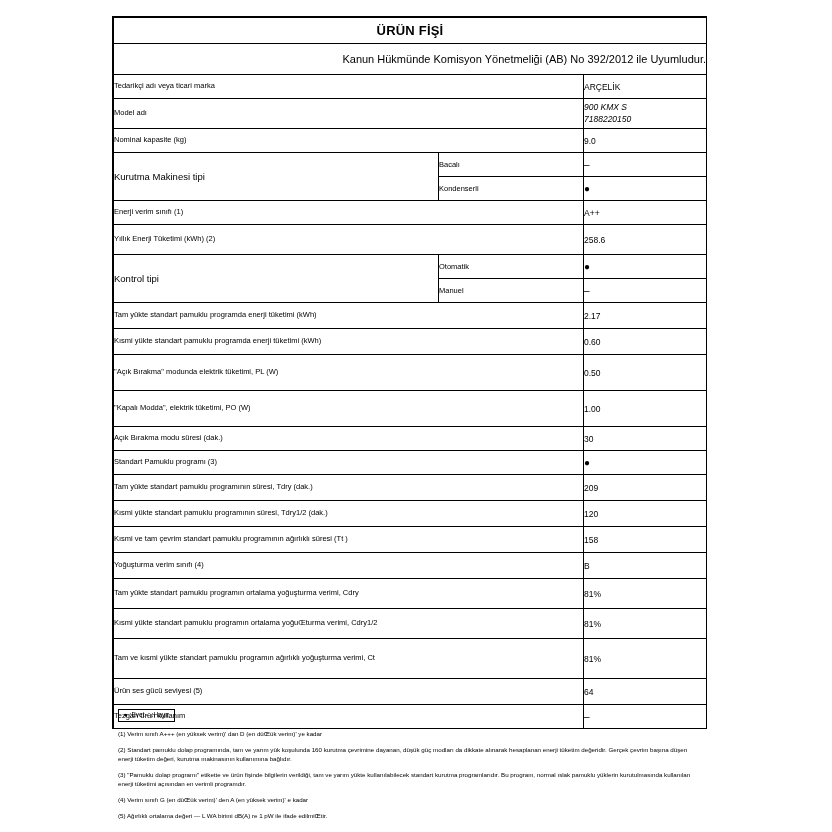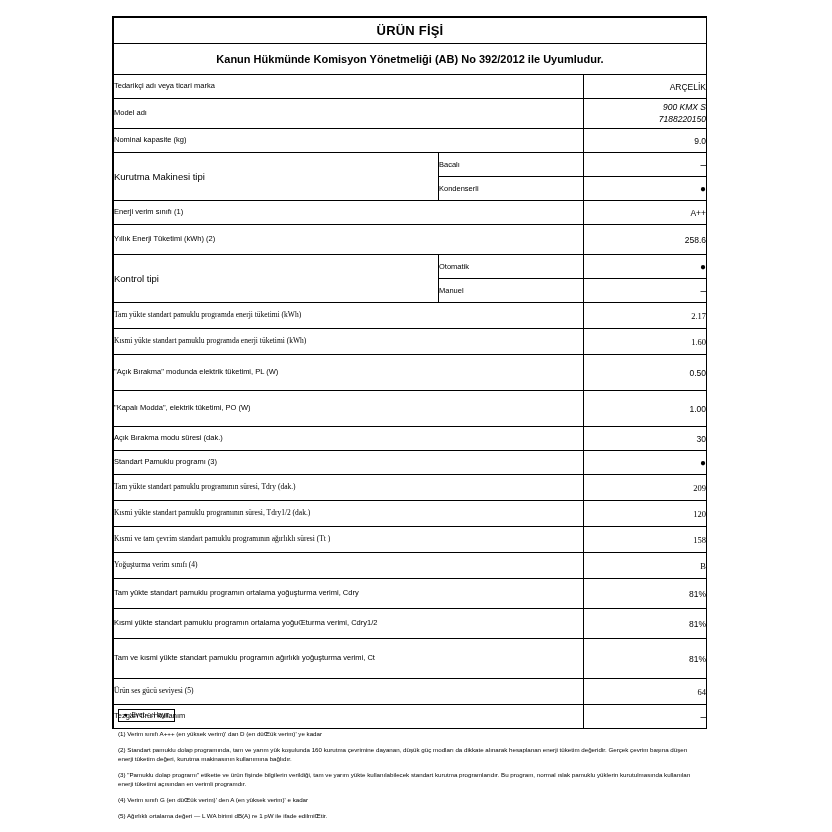--- a/index.html
+++ b/index.html
@@ -41,54 +41,54 @@
     vertical-align: middle;
   }
   .title-cell {
     text-align: center;
     font-weight: bold;
     font-size: 13px;
     height: 25px;
     letter-spacing: 0.2px;
   }
   .subtitle-cell {
-    text-align: center;
-    font-weight: bold;
+    text-align: right;
+    font-weight: normal;
     font-size: 11px;
     height: 30px;
   }
   .lbl {
     font-size: 7.5px;
     padding: 4px 6px;
     line-height: 1.35;
   }
   .mid {
     font-size: 7.5px;
     text-align: left;
     padding: 3px 4px;
   }
   .val {
     font-size: 8.5px;
-    text-align: right;
+    text-align: left;
     padding: 3px 4px;
   }
   .big-lbl {
     font-size: 9.5px;
     padding: 4px 6px;
   }
   .dot {
     font-size: 10px;
     line-height: 1;
   }
   .dash {
     font-size: 10px;
     line-height: 1;
   }
   .r-h24 { height: 24px; }
-  .r-h26 { height: 26px; font-family: Liberation Serif, serif; }
+  .r-h26 { height: 26px; }
   .r-h30 { height: 30px; padding-left: 25px; }
   .r-h36 { height: 36px; }
   .r-h40 { height: 40px; }
 
   .legend {
     position: absolute;
     left: 118px;
     top: 709px;
     width: 300px;
     font-size: 6.5px;
@@ -178,21 +178,21 @@
           <td class="mid">Manuel</td>
           <td class="val dash">–</td>
         </tr>
 
         <tr class="r-h26">
           <td class="lbl" colspan="2">Tam yükte standart pamuklu programda enerji tüketimi (kWh)</td>
           <td class="val">2.17</td>
         </tr>
         <tr class="r-h26">
           <td class="lbl" colspan="2">Kısmi yükte standart pamuklu programda enerji tüketimi (kWh)</td>
-          <td class="val">1.60</td>
+          <td class="val">0.60</td>
         </tr>
         <tr class="r-h36">
           <td class="lbl" colspan="2">"Açık Bırakma" modunda elektrik tüketimi, PL (W)</td>
           <td class="val">0.50</td>
         </tr>
         <tr class="r-h36">
           <td class="lbl" colspan="2">"Kapalı Modda", elektrik tüketimi, PO (W)</td>
           <td class="val">1.00</td>
         </tr>
         <tr class="r-h24">

